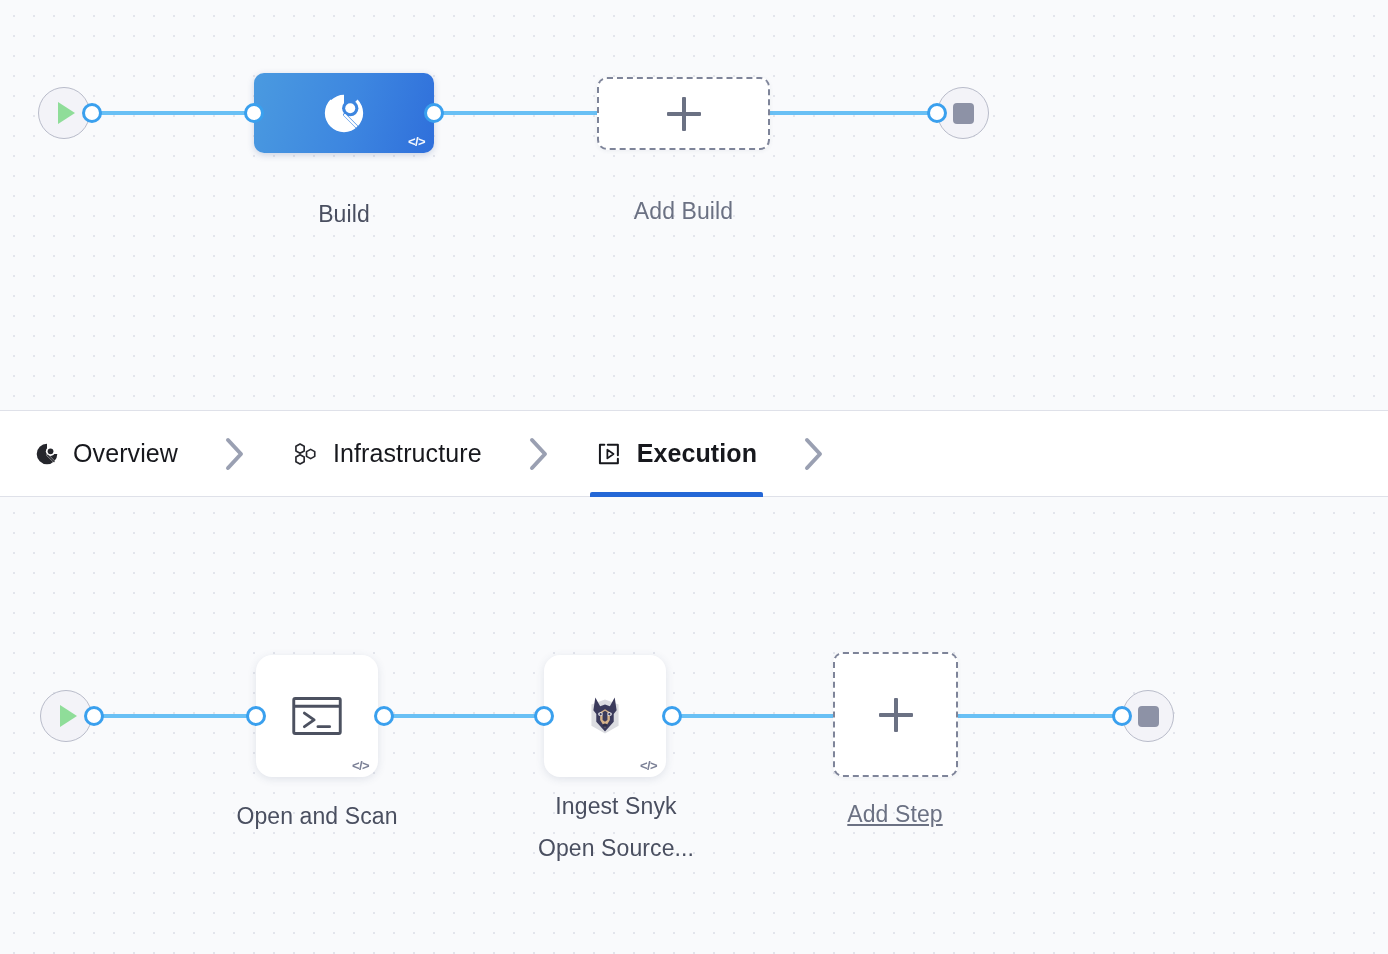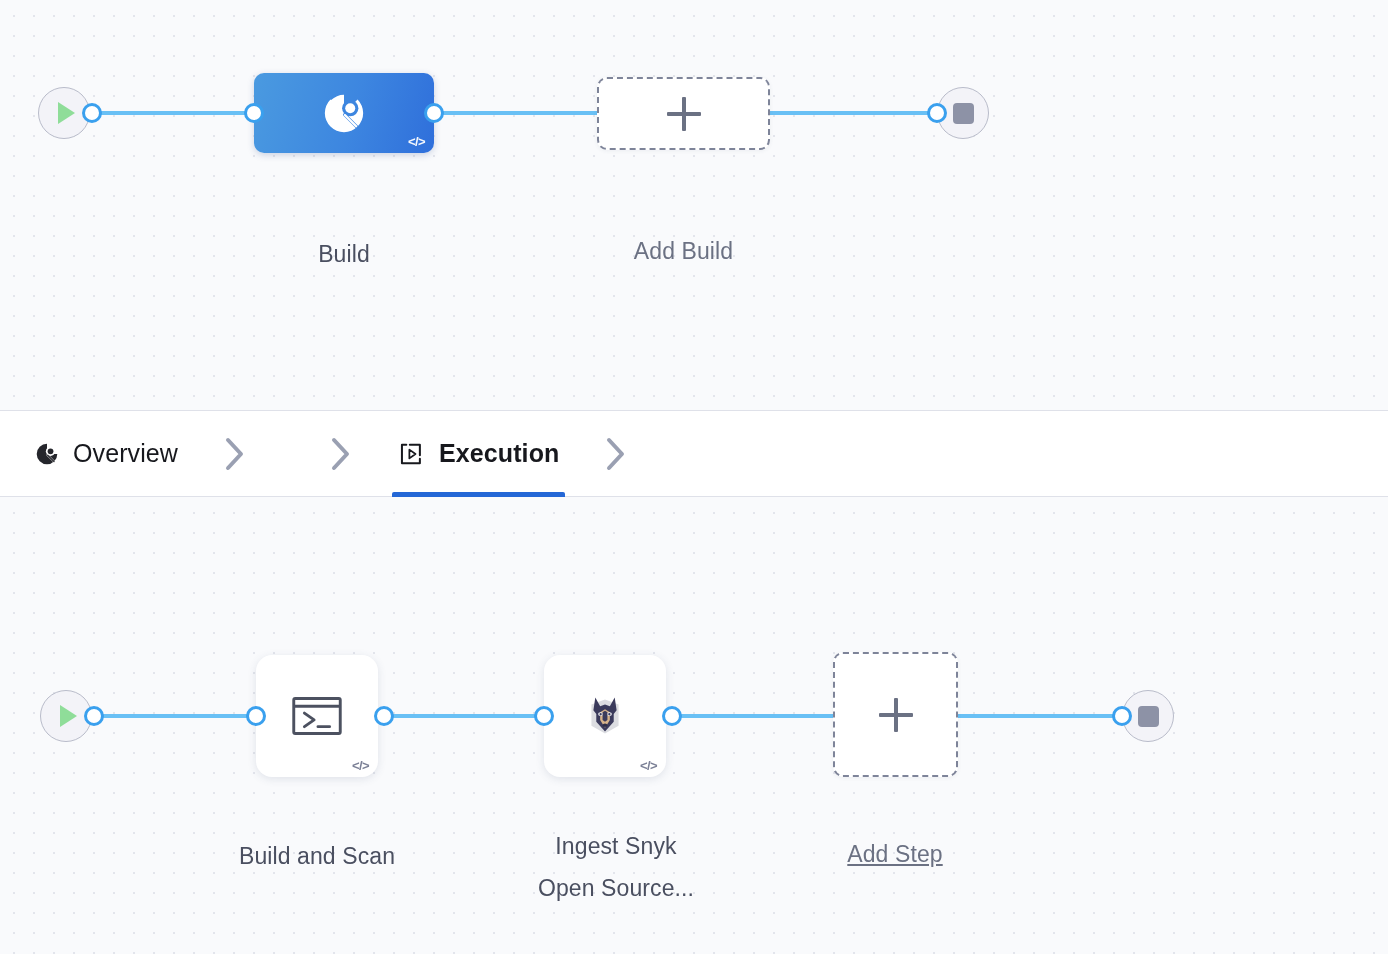--- a/index.html
+++ b/index.html
@@ -80,21 +80,21 @@
   .step-node {
     position: absolute; width: 122px; height: 122px; border-radius: 16px;
     background: #ffffff; box-shadow: 0 2px 9px rgba(55,70,110,.13);
     display: flex; align-items: center; justify-content: center;
   }
 
   
   .caption {
     position: absolute; text-align: center;
     font-size: 23px; color: #4a4f60; line-height: 42px;
-    white-space: pre-line; letter-spacing: .1px; margin-top: 40px;
+    white-space: pre-line; letter-spacing: .1px;
   }
   .caption.muted { color: #6b7183; }
 
   
   #tabbar {
     position: absolute; top: 410px; left: 0; width: 1388px; height: 87px;
     background: #ffffff;
     border-top: 1px solid #dfe1e9; border-bottom: 1px solid #dfe1e9;
     display: flex; align-items: center;
   }
@@ -170,20 +170,30 @@
       </span>
       <span class="tab-label">Overview</span>
     </div>
 
     <span class="chev" style="margin:0 42px;">
       <svg width="22" height="34" viewBox="0 0 22 34">
           <path d="M4 3 L17 17 L4 31" fill="none" stroke="#9aa0b2" stroke-width="4" stroke-linecap="round" stroke-linejoin="round"></path>
         </svg>
     </span>
 
+    <div class="tab">
+      <span class="tab-icon">
+        <svg width="28" height="28" viewBox="0 0 32 32" fill="none" stroke="#25262c" stroke-width="1.9" stroke-linejoin="round">
+          <path d="M4.5 7.2 L9.2 4.6 L13.9 7.2 L13.9 12.6 L9.2 15.2 L4.5 12.6 Z"></path>
+          <path d="M4.5 19.4 L9.2 16.8 L13.9 19.4 L13.9 24.8 L9.2 27.4 L4.5 24.8 Z"></path>
+          <path d="M16.6 13.3 L21.3 10.7 L26 13.3 L26 18.7 L21.3 21.3 L16.6 18.7 Z"></path>
+        </svg>
+      </span>
+      <span class="tab-label">Infrastructure</span>
+    </div>
 
     <span class="chev" style="margin:0 42px;">
       <svg width="22" height="34" viewBox="0 0 22 34">
           <path d="M4 3 L17 17 L4 31" fill="none" stroke="#9aa0b2" stroke-width="4" stroke-linecap="round" stroke-linejoin="round"></path>
         </svg>
     </span>
 
     <div class="tab active">
       <span class="tab-icon">
         <svg width="28" height="28" viewBox="0 0 32 32" fill="none" stroke="#17181d" stroke-width="2.3" stroke-linecap="round" stroke-linejoin="round">
@@ -219,21 +229,21 @@
       <svg width="62" height="62" viewBox="0 0 64 64">
         <rect x="8" y="14" width="48" height="36" rx="1.5" fill="none" stroke="#4c5160" stroke-width="3"></rect>
         <line x1="8" y1="22" x2="56" y2="22" stroke="#4c5160" stroke-width="3"></line>
         <path d="M19 29 L29 36 L19 43" fill="none" stroke="#4c5160" stroke-width="3" stroke-linecap="round" stroke-linejoin="round"></path>
         <line x1="33" y1="43" x2="45" y2="43" stroke="#4c5160" stroke-width="3" stroke-linecap="round"></line>
       </svg>
       <span class="code-badge dark">&lt;/&gt;</span>
     </div>
     <div class="port" style="left:246px; top:209px;"></div>
     <div class="port" style="left:374px; top:209px;"></div>
-    <div class="caption" style="left:196px; top:298px; width:242px;">Build and Scan</div>
+    <div class="caption" style="left:196px; top:298px; width:242px;">Open and Scan</div>
 
     <div class="step-node" style="left:544px; top:158px;">
       <svg width="62" height="62" viewBox="0 0 64 64">
         <path d="M18 20 L32 15 L46 20 L46 42 L32 50 L18 42 Z" fill="#dcdde1"></path>
         <path d="M22 13 L27 22 L32 20 L37 22 L42 13 L44 26 L41 30 L41 38 L32 48 L23 38 L23 30 L20 26 Z" fill="#3b3b5c"></path>
         <path d="M27 28 L32 25 L37 28 L37 36 L32 44 L27 36 Z" fill="#d6b28a"></path>
         <ellipse cx="27.5" cy="30" rx="2.6" ry="2" fill="#f2f2f5"></ellipse>
         <ellipse cx="36.5" cy="30" rx="2.6" ry="2" fill="#f2f2f5"></ellipse>
         <ellipse cx="27.5" cy="30.2" rx="1.2" ry="1.2" fill="#3b3b5c"></ellipse>
         <ellipse cx="36.5" cy="30.2" rx="1.2" ry="1.2" fill="#3b3b5c"></ellipse>

